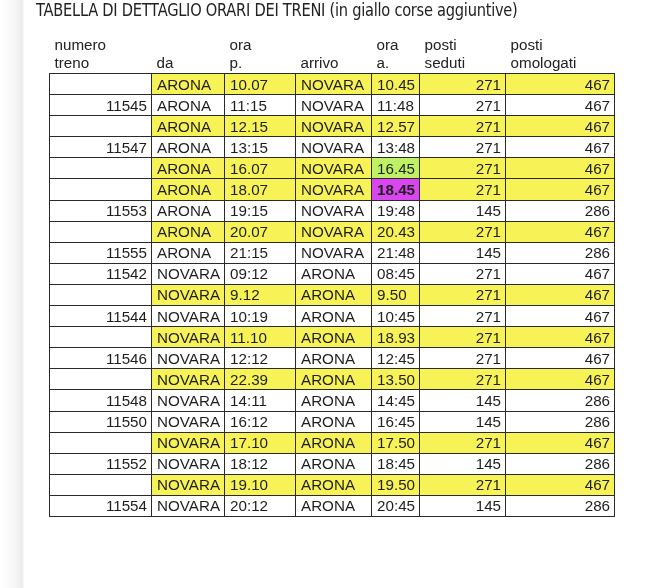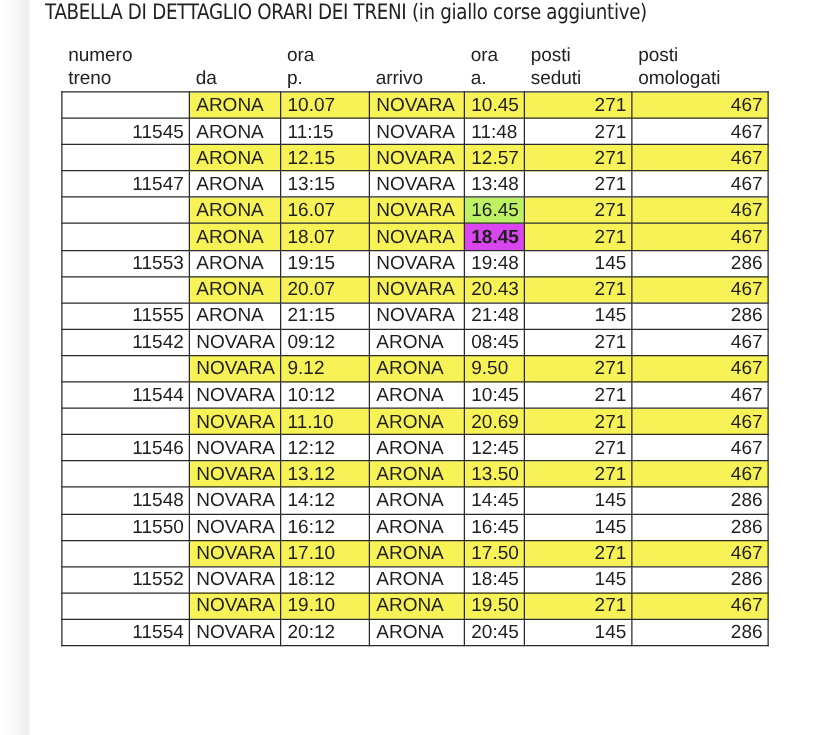--- a/index.html
+++ b/index.html
@@ -195,57 +195,57 @@
         <td class="txt hl" style="background: rgb(247, 242, 85);">NOVARA</td>
         <td class="txt hl" style="background: rgb(247, 242, 85);">9.12</td>
         <td class="txt hl" style="background: rgb(247, 242, 85);">ARONA</td>
         <td class="txt hl" style="background: rgb(247, 242, 85);">9.50</td>
         <td class="num hl" style="background: rgb(247, 242, 85);">271</td>
         <td class="num hl" style="background: rgb(247, 242, 85);">467</td>
       </tr>
       <tr>
         <td class="num">11544</td>
         <td class="txt">NOVARA</td>
-        <td class="txt">10:12</td>
+        <td class="txt">10:19</td>
         <td class="txt">ARONA</td>
         <td class="txt">10:45</td>
         <td class="num">271</td>
         <td class="num">467</td>
       </tr>
       <tr class="extra">
         <td class="num nohl"></td>
         <td class="txt hl" style="background: rgb(247, 242, 85);">NOVARA</td>
         <td class="txt hl" style="background: rgb(247, 242, 85);">11.10</td>
         <td class="txt hl" style="background: rgb(247, 242, 85);">ARONA</td>
-        <td class="txt hl" style="background: rgb(247, 242, 85);">20.69</td>
+        <td class="txt hl" style="background: rgb(247, 242, 85);">18.93</td>
         <td class="num hl" style="background: rgb(247, 242, 85);">271</td>
         <td class="num hl" style="background: rgb(247, 242, 85);">467</td>
       </tr>
       <tr>
         <td class="num">11546</td>
         <td class="txt">NOVARA</td>
         <td class="txt">12:12</td>
         <td class="txt">ARONA</td>
         <td class="txt">12:45</td>
         <td class="num">271</td>
         <td class="num">467</td>
       </tr>
       <tr class="extra">
         <td class="num nohl"></td>
         <td class="txt hl" style="background: rgb(247, 242, 85);">NOVARA</td>
-        <td class="txt hl" style="background: rgb(247, 242, 85);">13.12</td>
+        <td class="txt hl" style="background: rgb(247, 242, 85);">22.39</td>
         <td class="txt hl" style="background: rgb(247, 242, 85);">ARONA</td>
         <td class="txt hl" style="background: rgb(247, 242, 85);">13.50</td>
         <td class="num hl" style="background: rgb(247, 242, 85);">271</td>
         <td class="num hl" style="background: rgb(247, 242, 85);">467</td>
       </tr>
       <tr>
         <td class="num">11548</td>
         <td class="txt">NOVARA</td>
-        <td class="txt">14:12</td>
+        <td class="txt">14:11</td>
         <td class="txt">ARONA</td>
         <td class="txt">14:45</td>
         <td class="num">145</td>
         <td class="num">286</td>
       </tr>
       <tr>
         <td class="num">11550</td>
         <td class="txt">NOVARA</td>
         <td class="txt">16:12</td>
         <td class="txt">ARONA</td>

